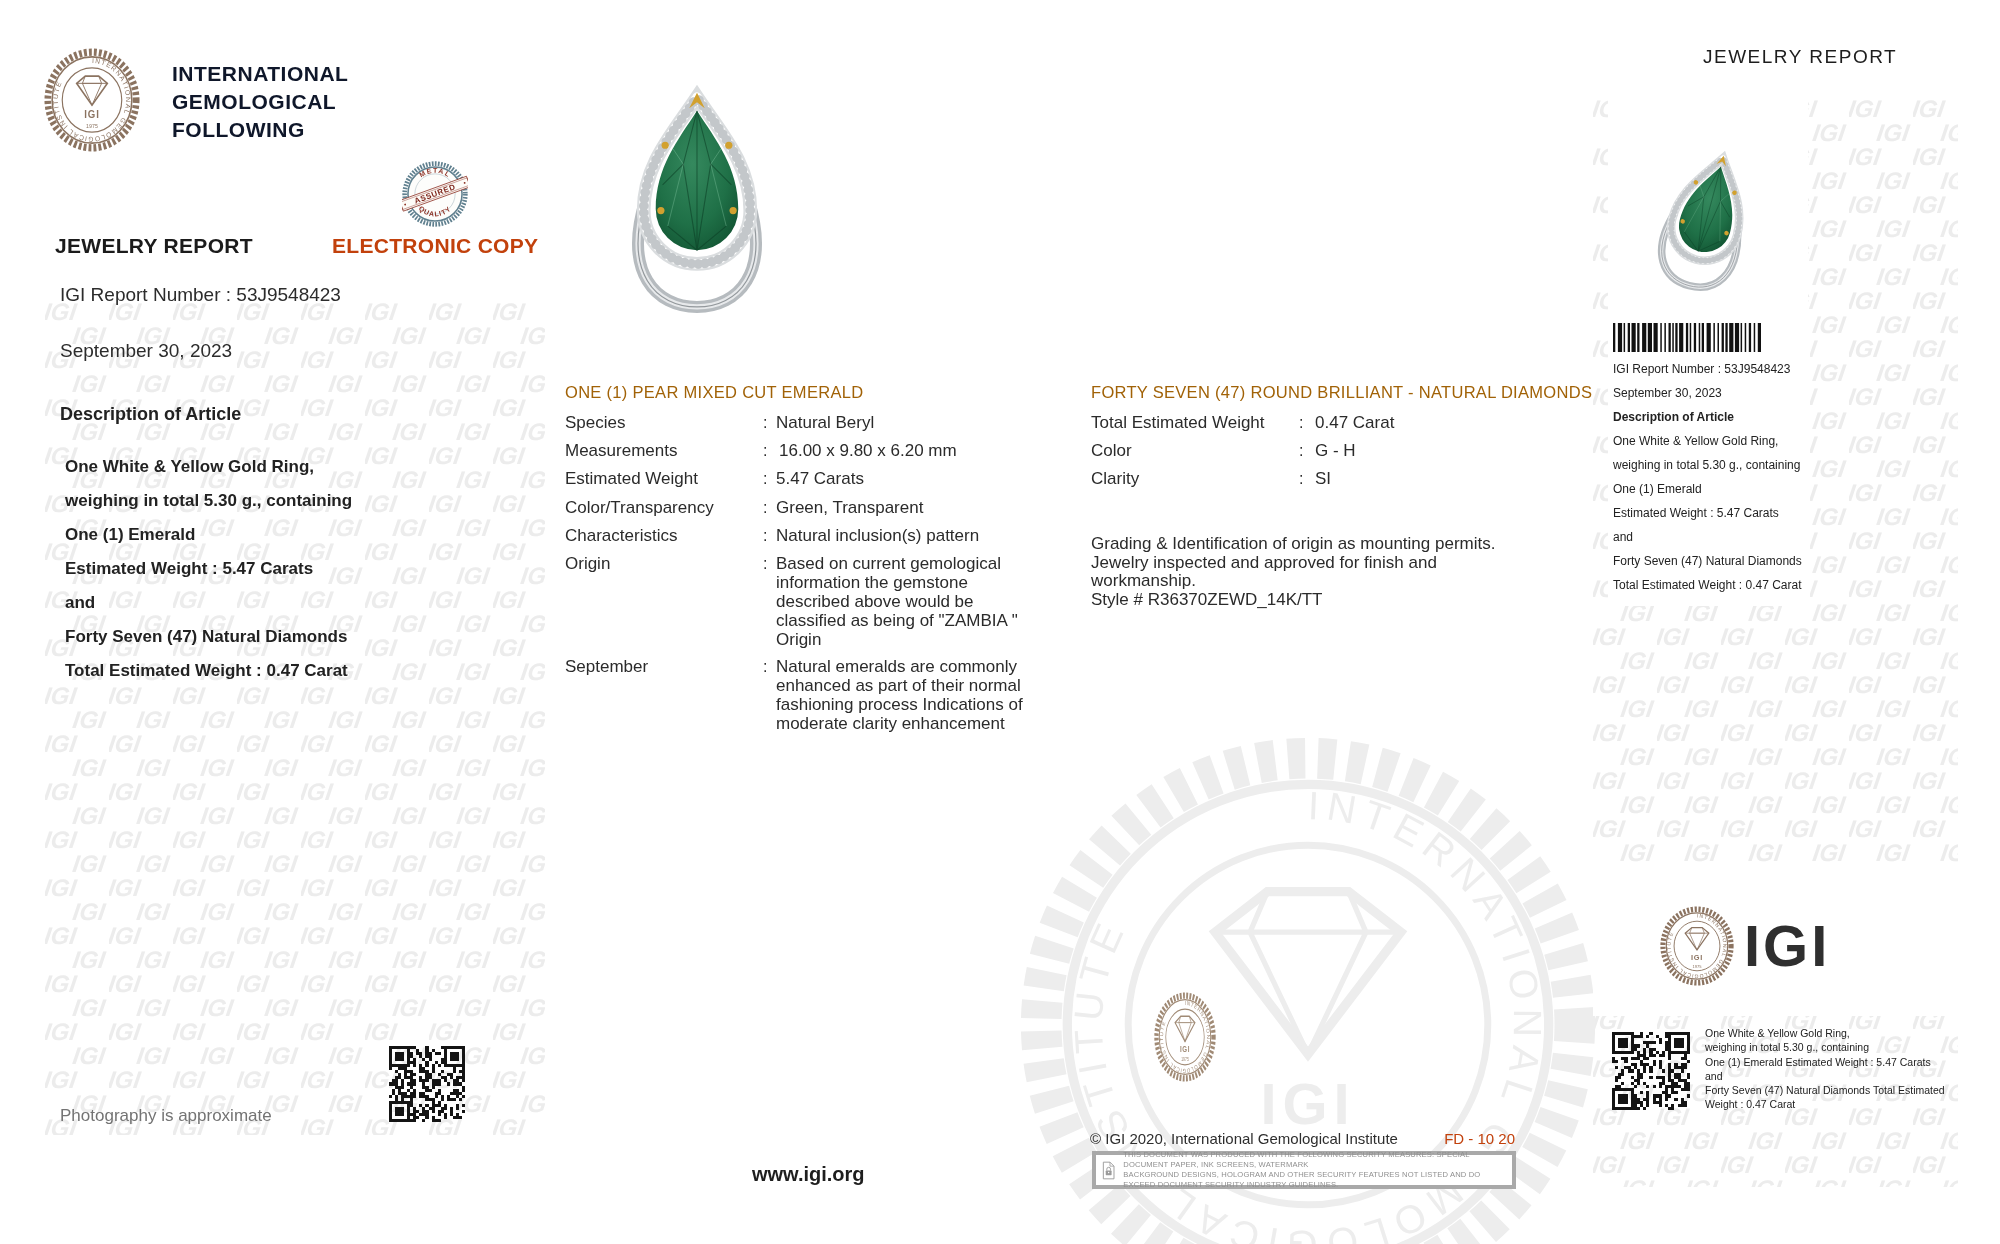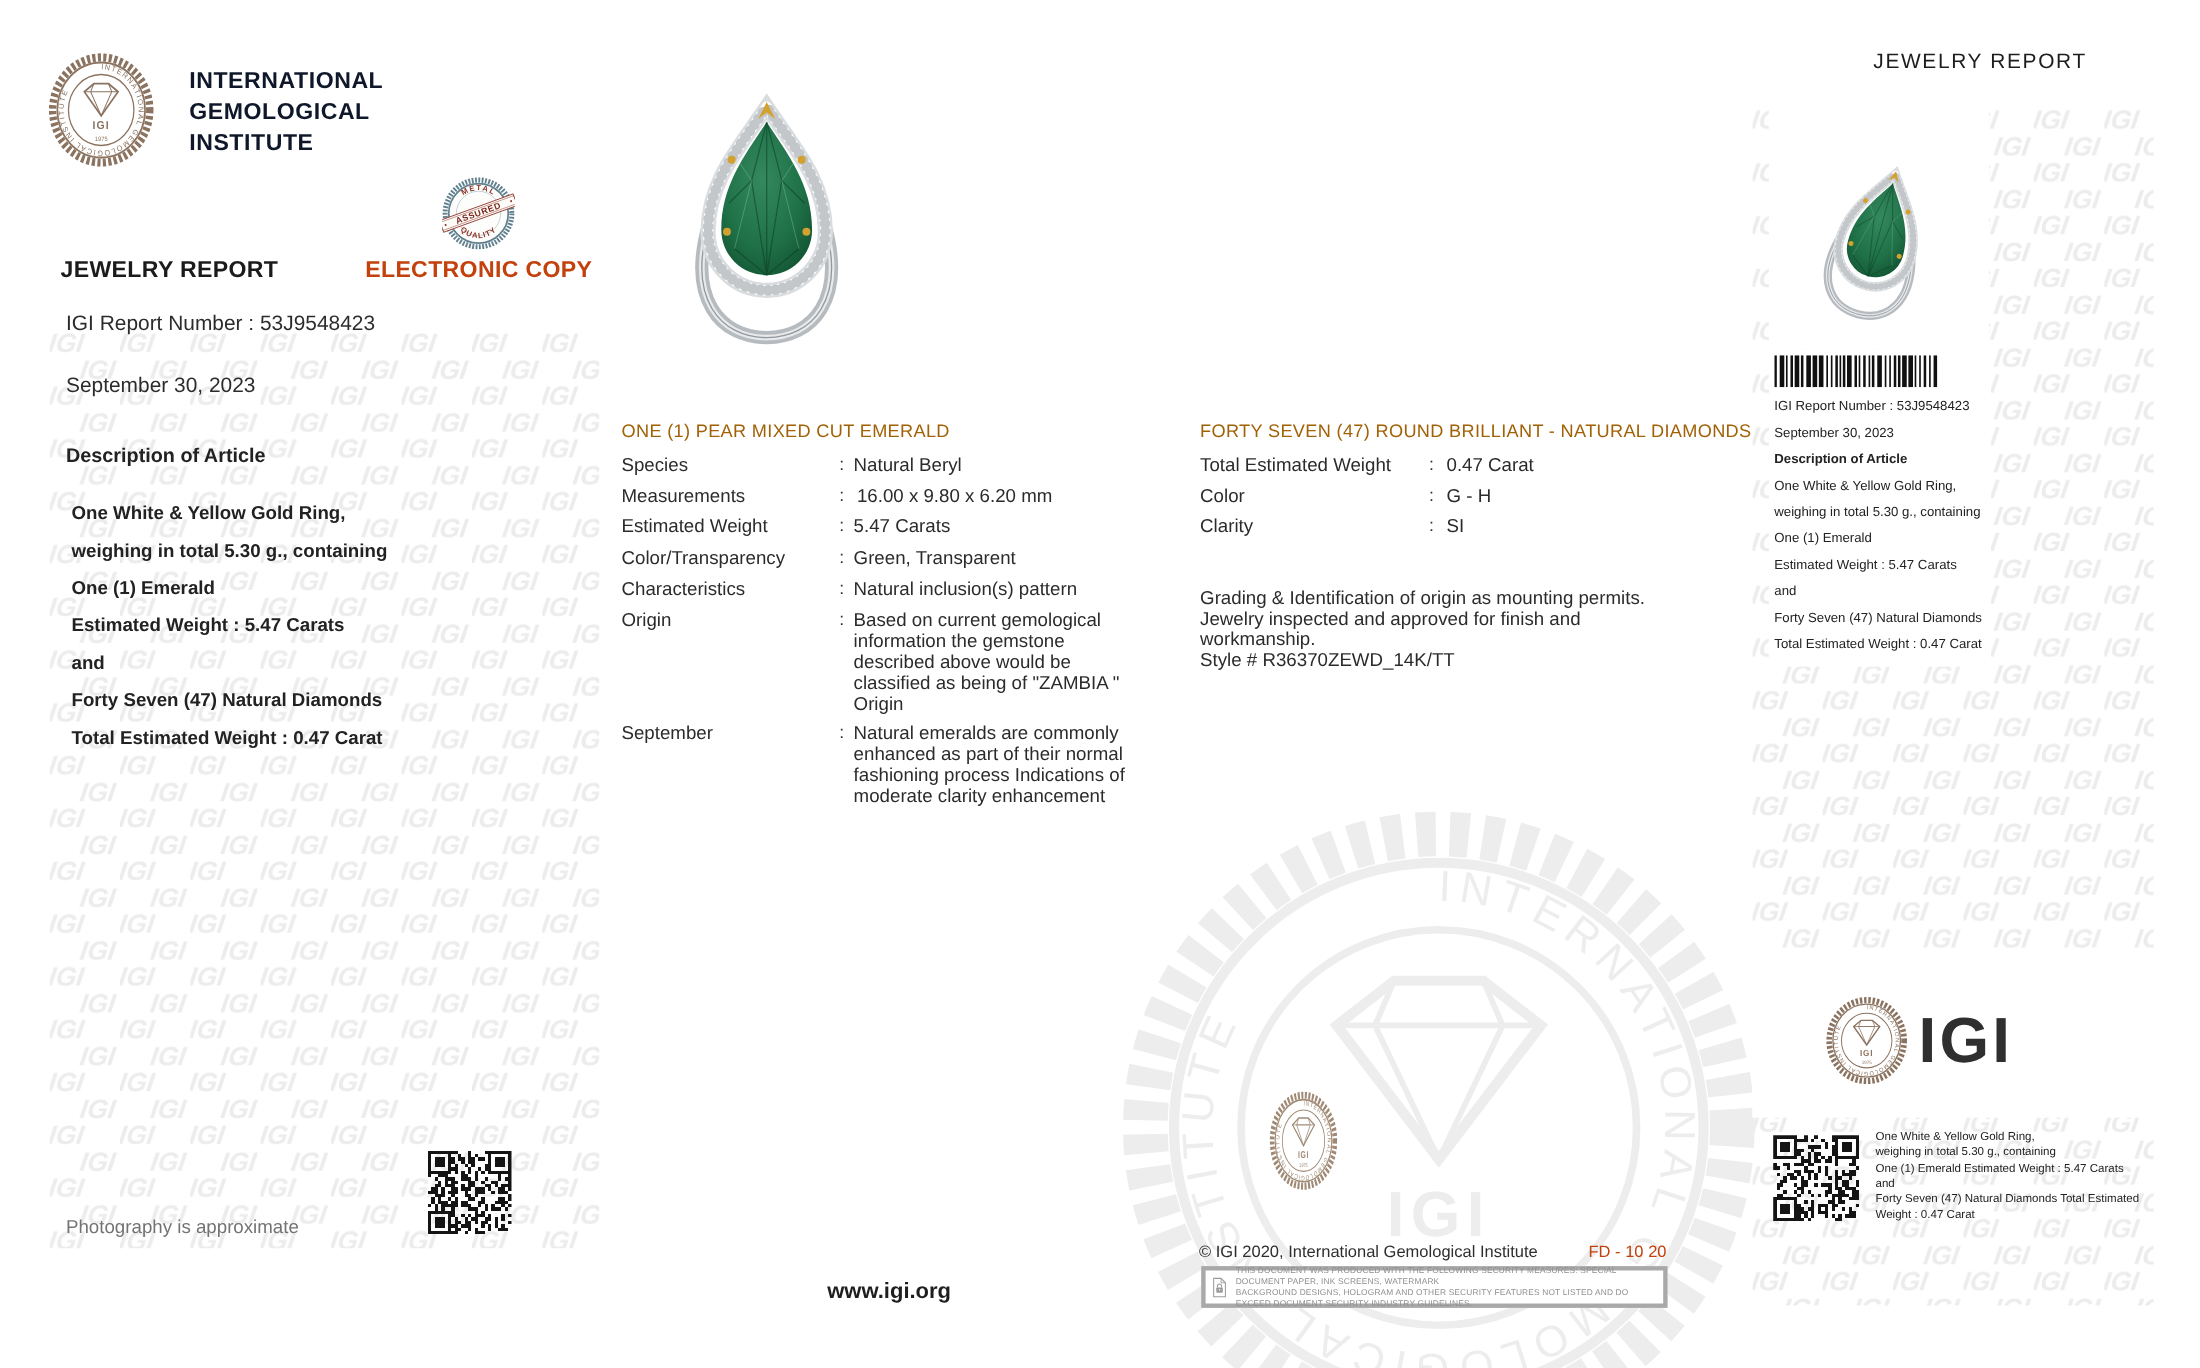--- a/index.html
+++ b/index.html
@@ -124,21 +124,21 @@
   <svg class="abs" style="left:1154px;top:992px;color:#a08a75" width="62" height="90" viewBox="0 0 100 100" preserveAspectRatio="none">
     <use href="#seal-sym" width="100" height="100"></use>
   </svg>
 
   <svg class="abs" style="left:44px;top:48px;color:#8b7360" width="96" height="104" viewBox="0 0 100 100" preserveAspectRatio="none">
     <use href="#seal-sym" width="100" height="100"></use>
   </svg>
   <div class="abs org-name">
     <div>INTERNATIONAL</div>
     <div>GEMOLOGICAL</div>
-    <div>INSTITUTE</div>
+    <div>FOLLOWING</div>
   </div>
   <div class="abs jr-title">JEWELRY REPORT</div>
   <div class="abs ecopy">ELECTRONIC COPY</div>
 
   <svg class="abs" style="left:402px;top:161px" width="66" height="66" viewBox="0 0 100 100">
     <circle cx="50" cy="50" r="46" fill="none" stroke="#60808f" stroke-width="7" stroke-dasharray="2.6 2"></circle>
     <circle cx="50" cy="50" r="41" fill="#fdfdfb" stroke="#60808f" stroke-width="2.4"></circle>
     <circle cx="50" cy="50" r="30.5" fill="none" stroke="#7a95a2" stroke-width="0.8" opacity="0.7"></circle>
     <path id="stampTop" d="M16,52 A34,34 0 0 1 84,52" fill="none"></path>
     <path id="stampBot" d="M16,50 A34,34 0 0 0 84,50" fill="none"></path>

